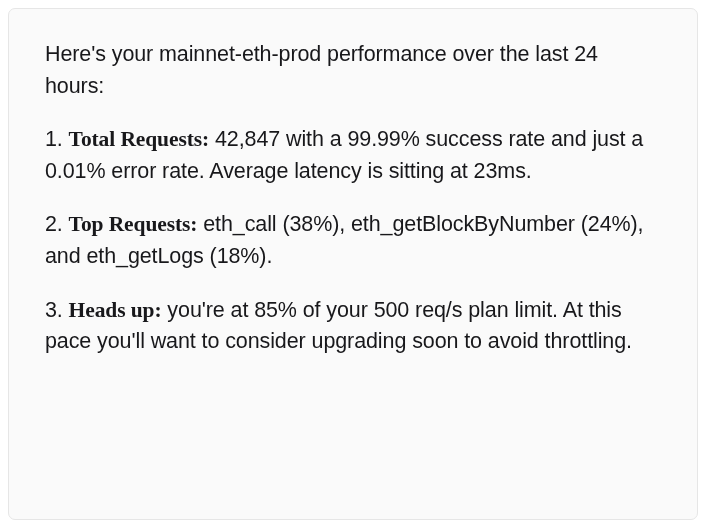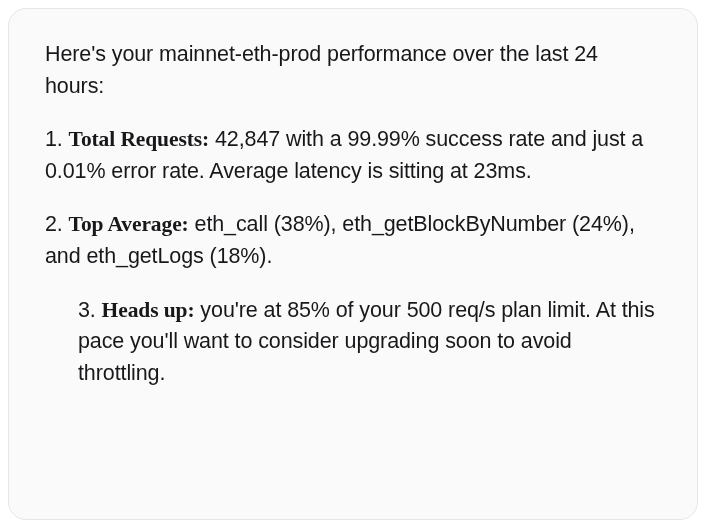--- a/index.html
+++ b/index.html
@@ -15,36 +15,35 @@
   }
   .card {
     position: absolute;
     left: 8px;
     top: 8px;
     width: 690px;
     height: 512px;
     box-sizing: border-box;
     background: #fafafa;
     border: 1px solid #e6e6e6;
-    border-radius: 18px;
+    border-radius: 7px;
     padding: 30px 36px 24px 36px;
     overflow: hidden;
   }
   .msg {
     color: #18181b;
     font-size: 21.5px;
     line-height: 1.47;
     letter-spacing: -0.1px;
   }
   .para {
     margin: 0 0 22px 0;
   }
   .para:last-child {
     margin-bottom: 0;
-    margin-left: 33px;
   }
   .num {
     font-weight: 400;
   }
   .lead {
     font-weight: 700;
     font-family: Liberation Serif, serif;
   }
 </style>
 </head>
@@ -53,21 +52,21 @@
 <div class="card">
   <div class="msg">
 
     <p class="para">Here's your mainnet-eth-prod performance over the last 24 hours:</p>
 
     <p class="para">
       <span class="num">1.</span><span> </span><span class="lead">Total Requests:</span><span> 42,847 with a 99.99% success rate and just a 0.01% error rate. Average latency is sitting at 23ms.</span>
     </p>
 
     <p class="para">
-      <span class="num">2.</span><span> </span><span class="lead">Top Average:</span><span> eth_call (38%), eth_getBlockByNumber (24%), and eth_getLogs (18%).</span>
+      <span class="num">2.</span><span> </span><span class="lead">Top Requests:</span><span> eth_call (38%), eth_getBlockByNumber (24%), and eth_getLogs (18%).</span>
     </p>
 
     <p class="para">
       <span class="num">3.</span><span> </span><span class="lead">Heads up:</span><span> you're at 85% of your 500 req/s plan limit. At this pace you'll want to consider upgrading soon to avoid throttling.</span>
     </p>
 
   </div>
 </div>
 
 </body></html>

